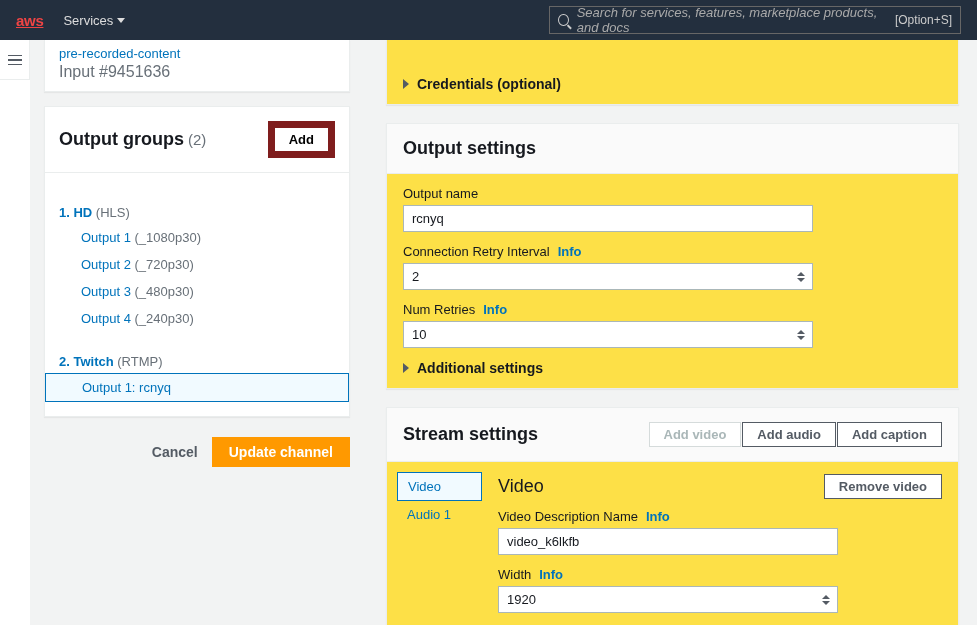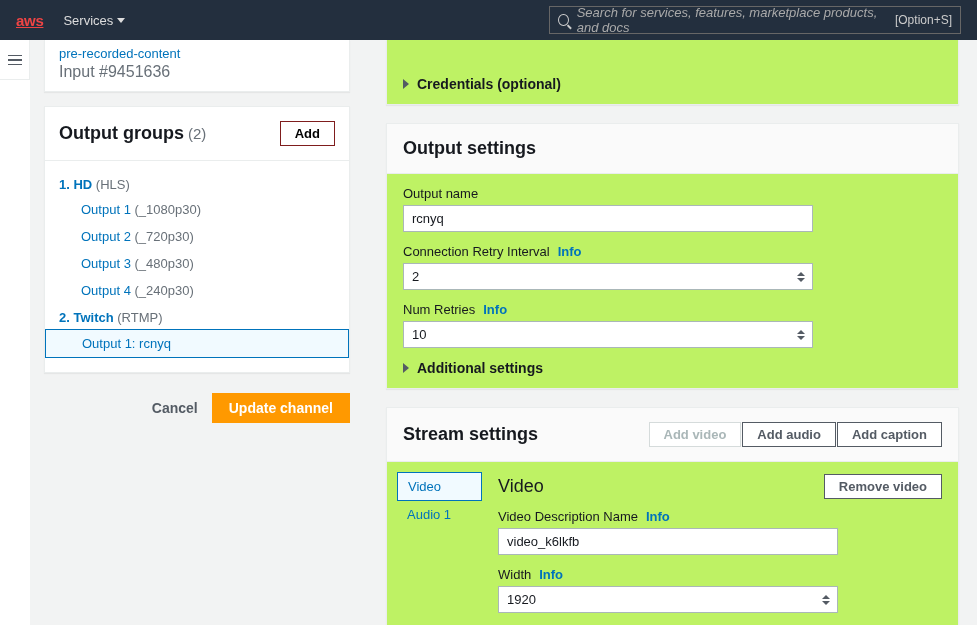--- a/index.html
+++ b/index.html
@@ -25,36 +25,36 @@
   
   .sidebar-col { width: 340px; padding: 0 20px 0 14px; background: #f2f3f3; display: flex; flex-direction: column; }
   .sb-card { background: #fff; border: 1px solid #eaeded; box-shadow: 0 1px 1px rgba(0,0,0,0.05); margin-bottom: 14px; }
   .sb-card.truncated { border-top: none; padding: 6px 14px 10px; }
   .trunc-link { color: #0073bb; font-size: 13px; }
   .trunc-sub { color: #687078; font-size: 16px; margin-top: 2px; }
 
   .og-head { display: flex; align-items: center; padding: 14px; border-bottom: 1px solid #eaeded; }
   .og-title { font-size: 18px; font-weight: 700; color: #16191f; }
   .og-count { color: #687078; font-weight: 400; font-size: 15px; margin-left: 4px; }
-  .add-btn { margin-left: auto; border: 1px solid #7f1d1d; background: #fff; padding: 4px 14px; font-size: 13px; font-weight: 700; cursor: pointer; }
+  .add-btn { margin-left: auto; border: 7px solid #7f1d1d; background: #fff; padding: 4px 14px; font-size: 13px; font-weight: 700; cursor: pointer; }
 
   .og-body { padding: 10px 14px 12px; font-size: 13px; }
-  .og-group-title { color: #0073bb; font-weight: 700; margin: 6px 0 4px; }
+  .og-group-title { color: #0073bb; font-weight: 700; margin: 22px 0 4px; }
   .og-group-title .muted { color: #687078; font-weight: 400; }
   .og-output { color: #0073bb; padding: 6px 0 6px 22px; }
   .og-output .muted { color: #687078; }
   .og-output.selected { border: 1px solid #0073bb; background: #f1faff; padding: 6px 0 6px 22px; margin: 2px -14px 2px -14px; padding-left: 36px; padding-right: 14px; }
 
   .sb-actions { display: flex; gap: 14px; justify-content: flex-end; align-items: center; padding: 6px 0 20px; }
   .cancel { color: #545b64; font-size: 14px; font-weight: 700; cursor: pointer; }
   .primary-btn { background: #ff9900; border: 1px solid #ff9900; color: #fff; font-weight: 700; padding: 6px 16px; font-size: 14px; cursor: pointer; }
 
   
   .main-col { flex: 1; overflow-y: auto; padding: 0 18px 0 16px; background: #f2f3f3; }
-  .panel { background: #bef264; border: 1px solid #eaeded; margin-bottom: 18px; box-shadow: 0 1px 1px rgba(0,0,0,0.05); }
+  .panel { background: #fde047; border: 1px solid #eaeded; margin-bottom: 18px; box-shadow: 0 1px 1px rgba(0,0,0,0.05); }
   .panel.collapsed-top { border-top: none; }
   .panel-inner { padding: 12px 16px; }
   .expander { display: flex; align-items: center; gap: 8px; font-size: 14px; font-weight: 700; color: #16191f; cursor: pointer; }
   .tri-right { width: 0; height: 0; border-top: 5px solid transparent; border-bottom: 5px solid transparent; border-left: 6px solid #545b64; }
 
   .section-title { font-size: 18px; font-weight: 700; padding: 14px 16px; border-bottom: 1px solid #eaeded; background: #fafafa; }
   .section-title.with-actions { display: flex; align-items: center; }
   .section-actions { margin-left: auto; display: flex; gap: 1px; }
   .btn { border: 1px solid #545b64; background: #fff; padding: 4px 14px; font-size: 13px; font-weight: 700; color: #545b64; cursor: pointer; }
   .btn.disabled { color: #aab7b8; border-color: #d5dbdb; cursor: default; }

